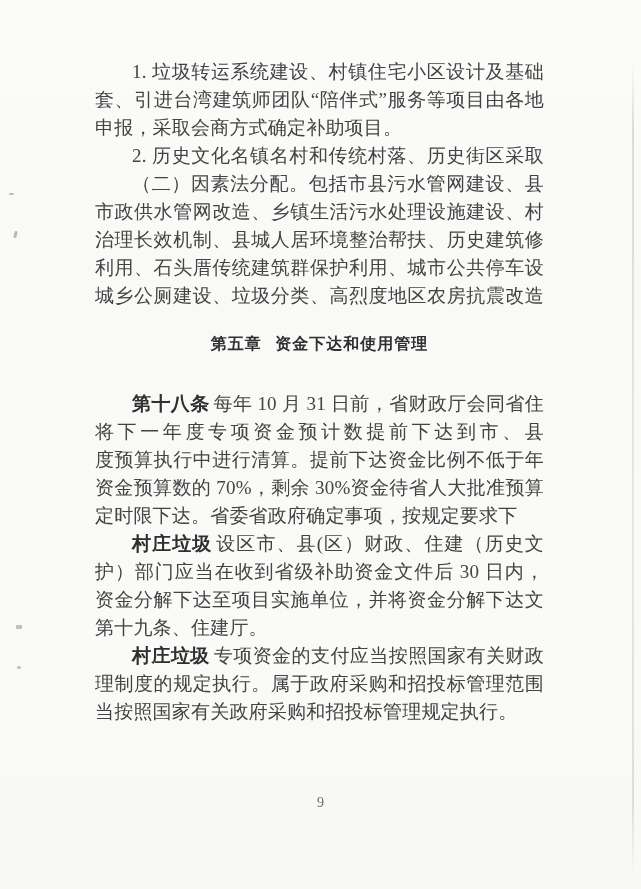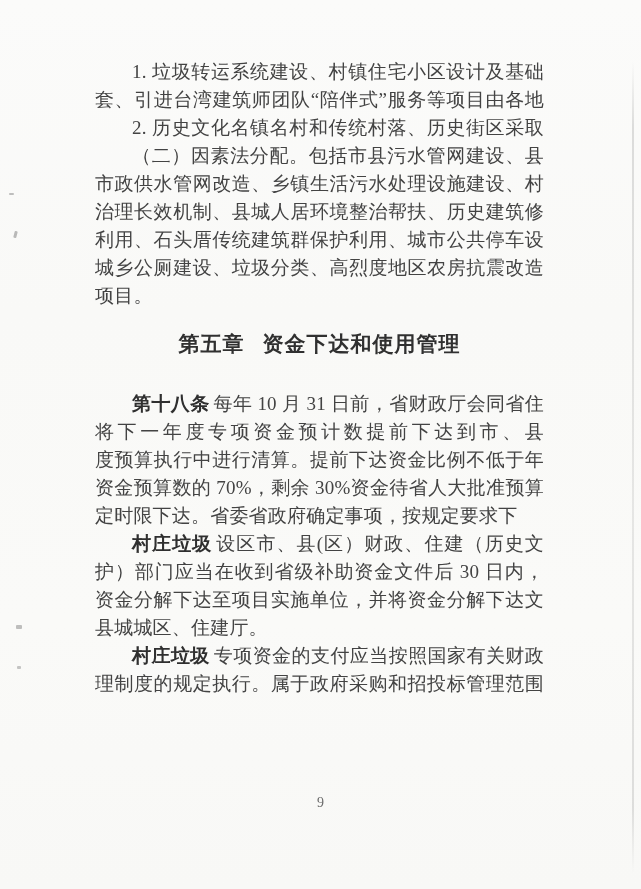--- a/index.html
+++ b/index.html
@@ -42,21 +42,21 @@
     font-family:"Liberation Sans","DejaVu Sans",sans-serif;
     margin-right:4px;
   }
 
   .chapter {
     height:28px;
     margin-top:20px;
     margin-bottom:32px;
     text-align:center;
     font-weight:bold;
-    font-size:21px;
+    font-size:16px;
     color:#303030;
     font-family:"Liberation Sans","DejaVu Sans",sans-serif;
     letter-spacing:1px;
   }
   .chapter .chapter-no { margin-right:0.85em; }
 
   .page-number {
     position:absolute;
     left:0; right:0; top:795px;
     text-align:center;
@@ -92,56 +92,57 @@
   <div class="speck s1"></div>
   <div class="speck s2"></div>
   <div class="speck s3"></div>
   <div class="speck s4"></div>
 
   <div class="content">
 
     <div class="para">
       <div class="line j indent">1. 垃圾转运系统建设、村镇住宅小区设计及基础设施配</div>
       <div class="line j">套、引进台湾建筑师团队“陪伴式”服务等项目由各地组织</div>
+      <div class="line">申报，采取会商方式确定补助项目。</div>
     </div>
 
     <div class="para">
       <div class="line j indent">2. 历史文化名镇名村和传统村落、历史街区采取竞争性</div>
     </div>
 
     <div class="para">
       <div class="line j indent">（二）因素法分配。包括市县污水管网建设、县城城区</div>
       <div class="line j">市政供水管网改造、乡镇生活污水处理设施建设、村庄垃圾</div>
       <div class="line j">治理长效机制、县城人居环境整治帮扶、历史建筑修缮保护</div>
       <div class="line j">利用、石头厝传统建筑群保护利用、城市公共停车设施建设、</div>
       <div class="line j">城乡公厕建设、垃圾分类、高烈度地区农房抗震改造试点等</div>
-      <div class="line">项目。</div>
     </div>
 
     <div class="chapter">
       <span class="chapter-no">第五章</span><span class="chapter-title">资金下达和使用管理</span>
     </div>
 
     <div class="para">
       <div class="line j indent"><span class="term">第十八条</span><span>每年 10 月 31 日前，省财政厅会同省住建厅</span></div>
       <div class="line j">将下一年度专项资金预计数提前下达到市、县（区），待年</div>
       <div class="line j">度预算执行中进行清算。提前下达资金比例不低于年度专项</div>
       <div class="line j">资金预算数的 70%，剩余 30%资金待省人大批准预算后按规</div>
       <div class="line">定时限下达。省委省政府确定事项，按规定要求下达。</div>
     </div>
 
     <div class="para">
       <div class="line j indent"><span class="term">村庄垃圾</span><span>设区市、县(区）财政、住建（历史文化保</span></div>
       <div class="line j">护）部门应当在收到省级补助资金文件后 30 日内，及时将</div>
       <div class="line j">资金分解下达至项目实施单位，并将资金分解下达文件抄送</div>
-      <div class="line">县城城区、住建厅。</div>
+      <div class="line">第十九条、住建厅。</div>
     </div>
 
     <div class="para">
       <div class="line j indent"><span class="term">村庄垃圾</span><span>专项资金的支付应当按照国家有关财政管</span></div>
       <div class="line j">理制度的规定执行。属于政府采购和招投标管理范围的，应</div>
+      <div class="line">当按照国家有关政府采购和招投标管理规定执行。</div>
     </div>
 
   </div>
 
   <div class="page-number">9</div>
 
 </div>
 
 </body></html>

